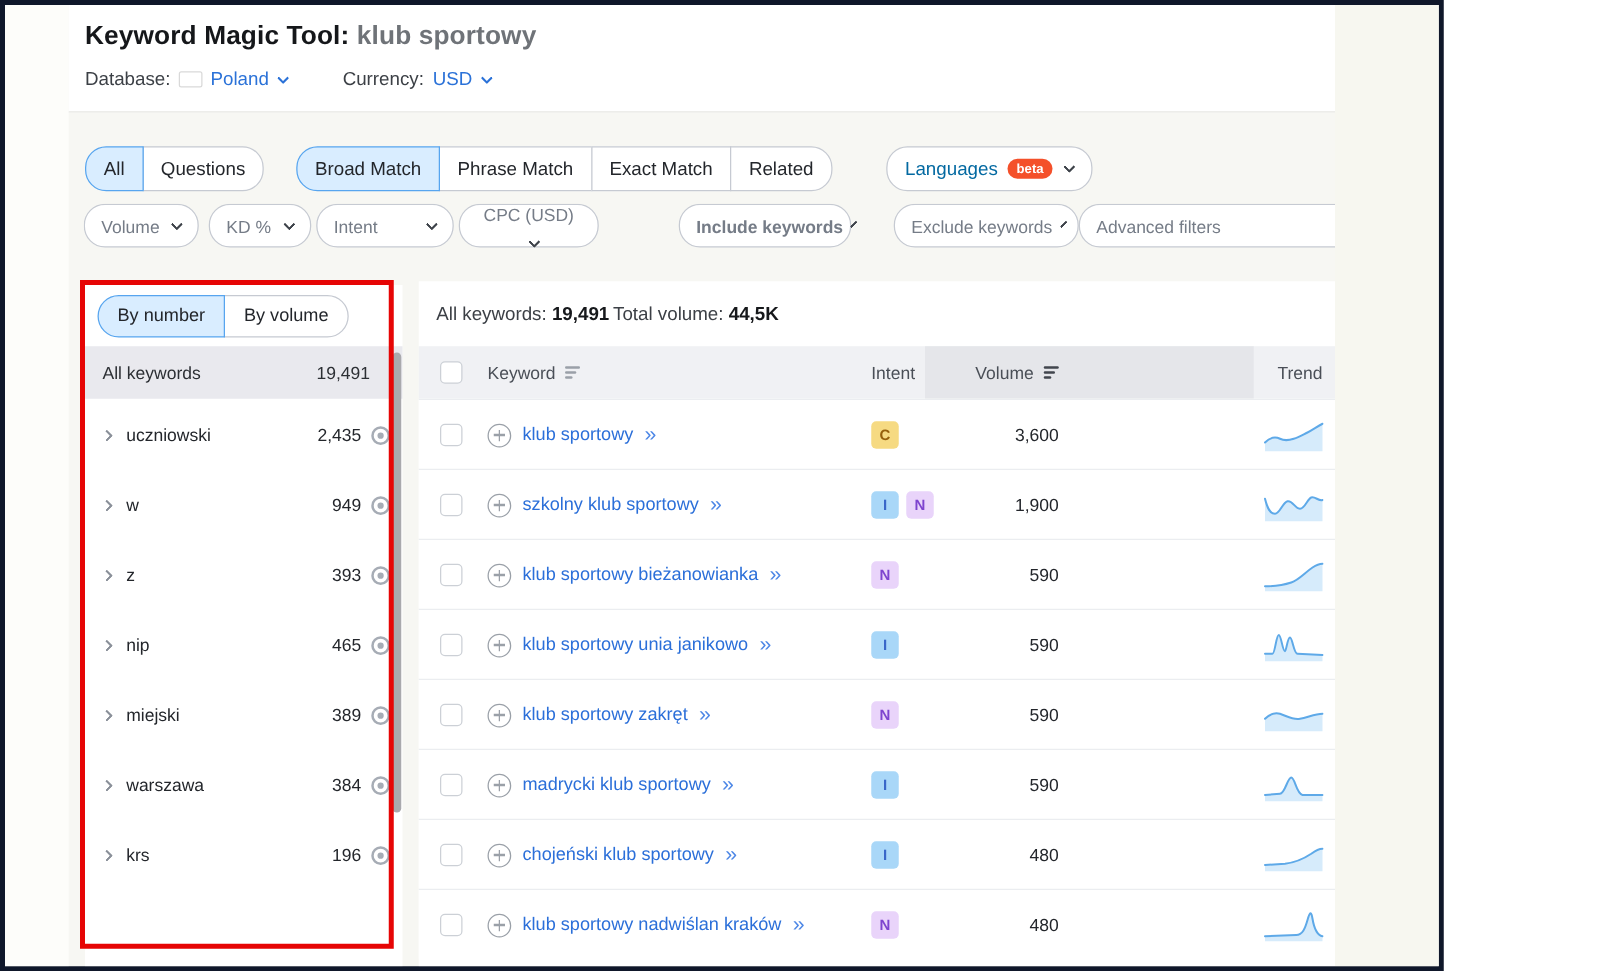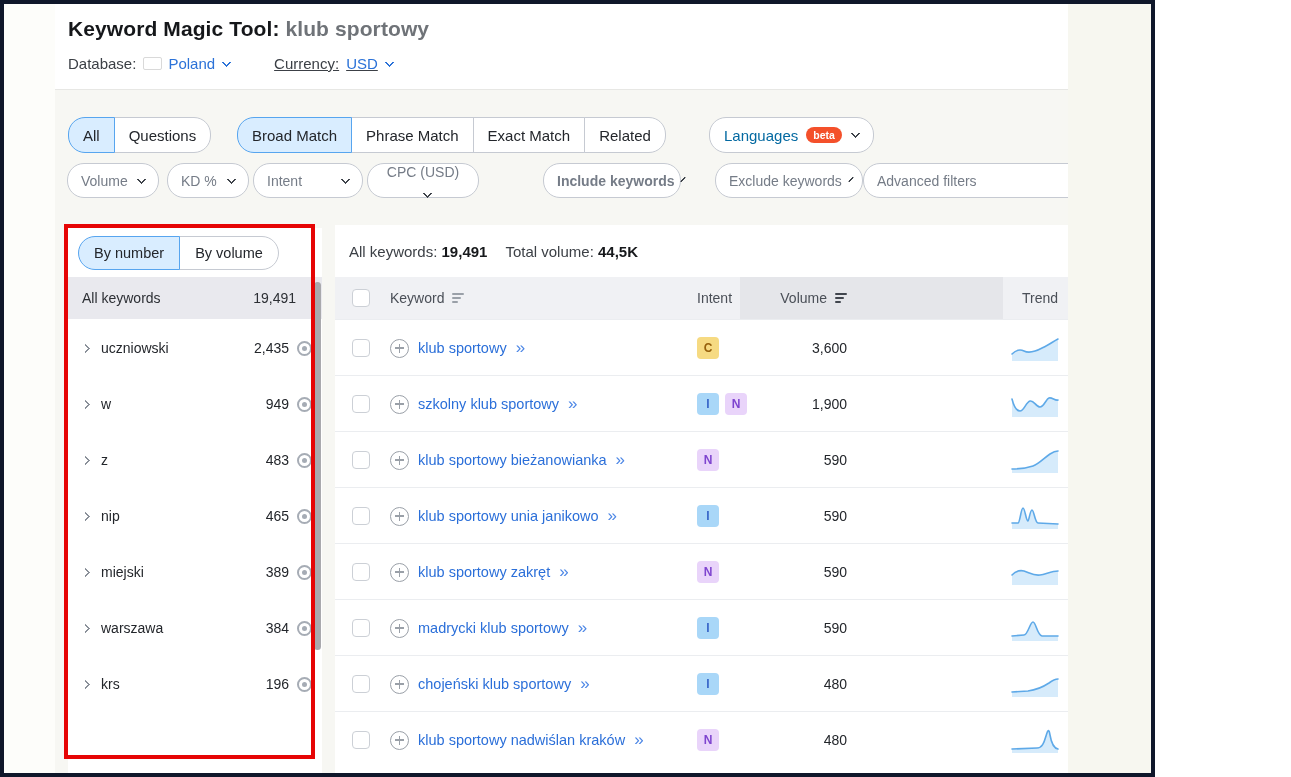--- a/index.html
+++ b/index.html
@@ -18,21 +18,21 @@
   
   .header{ position:absolute; left:51px; top:0; width:1013px; height:86px; background:#ffffff; border-bottom:1px solid #e7e7e4; }
   .page-title{ position:absolute; left:13px; top:13px; font-size:21px; font-weight:700; color:#15171a; letter-spacing:.1px; }
   .page-title .query{ color:#6f7378; }
   .db-row{ position:absolute; left:13px; top:51px; display:flex; align-items:center; font-size:15px; color:#3c4046; }
   .db-label{ margin-right:7px; }
   .flag{ width:19px; height:13px; border:1px solid #d9d9d9; border-radius:2px; overflow:hidden; display:inline-block; margin-right:6px; }
   .flag .f-top{ height:6px; background:#ffffff; }
   .flag .f-bot{ height:6px; background:#d7374a; }
   .blue-link{ color:#2b72d8; cursor:pointer; display:inline-flex; align-items:center; }
-  .currency-group{ margin-left:44px; display:inline-flex; align-items:flex-start;text-decoration:underline; }
+  .currency-group{ margin-left:44px; display:inline-flex; align-items:flex-start; }
   .chev-down{ display:inline-block; width:7px; height:7px; border-right:2px solid currentColor; border-bottom:2px solid currentColor;
               transform:rotate(45deg); margin:-3px 0 0 8px; border-radius:1px; }
 
   
   .seg-group{ position:absolute; top:113px; display:flex; height:36px; }
   .seg{ background:#ffffff; border:1px solid #c6cad2; color:#23262b; font-size:15px;
         display:flex; align-items:center; padding:0 14px; margin-left:-1px; cursor:pointer; white-space:nowrap; }
   .seg:first-child{ border-radius:17px 0 0 17px; margin-left:0; }
   .seg:last-child{ border-radius:0 17px 17px 0; }
   .seg.selected{ background:#d9edff; border-color:#57a5ef; z-index:2; position:relative; }
@@ -64,21 +64,21 @@
   .eye{ width:15px; height:15px; border:2px solid #a6acb5; border-radius:50%; position:relative; display:inline-block; flex:none; }
   .eye::after{ content:""; position:absolute; inset:3px; background:#a6acb5; border-radius:50%; }
   .side-scrollbar{ position:absolute; left:246px; top:54px; width:7px; height:368px; background:#a9a9ad; border-radius:4px; }
 
   
   .anno-sidebar{ position:absolute; left:60px; top:220px; width:251px; height:535px;
                  border:4px solid #e60505; z-index:50; pointer-events:none; }
 
   
   .table-panel{ position:absolute; left:331px; top:221px; width:733px; height:548px; background:#ffffff; }
-  .summary{ position:absolute; left:14px; top:0; height:52px; display:flex; align-items:center; gap:18px; font-size:15px; color:#3c4046; }
+  .summary{ position:absolute; left:14px; top:0; height:52px; display:flex; align-items:center; gap:3px; font-size:15px; color:#3c4046; }
   .summary b{ color:#16181b; }
   .thead{ position:absolute; left:0; top:52px; width:733px; height:42px; background:#f0f1f4; font-size:14px; color:#4a4f57; }
   .vol-shade{ position:absolute; left:405px; top:0; width:263px; height:42px; background:#e5e6ea; }
   .checkbox{ width:18px; height:18px; border:1.5px solid #ccd0d6; border-radius:4px; background:#fff; cursor:pointer; flex:none; }
   .thead .checkbox{ position:absolute; left:17px; top:12px; }
   .col-keyword{ position:absolute; left:55px; top:0; height:42px; display:flex; align-items:center; gap:8px; cursor:pointer; }
   .col-intent{ position:absolute; left:362px; top:0; height:42px; display:flex; align-items:center; }
   .col-volume{ position:absolute; left:398px; top:0; width:114px; height:42px; display:flex; align-items:center; justify-content:flex-end; gap:8px; cursor:pointer; }
   .col-trend{ position:absolute; left:687px; top:0; height:42px; display:flex; align-items:center; }
   .sort-icon{ display:inline-flex; flex-direction:column; gap:2px; }
@@ -202,21 +202,21 @@
       </div>
       <div class="group-item">
         <span class="chev-right"></span>
         <span class="group-name">w</span>
         <span class="group-count">949</span>
         <span class="eye"></span>
       </div>
       <div class="group-item">
         <span class="chev-right"></span>
         <span class="group-name">z</span>
-        <span class="group-count">483</span>
+        <span class="group-count">393</span>
         <span class="eye"></span>
       </div>
       <div class="group-item">
         <span class="chev-right"></span>
         <span class="group-name">nip</span>
         <span class="group-count">465</span>
         <span class="eye"></span>
       </div>
       <div class="group-item">
         <span class="chev-right"></span>

